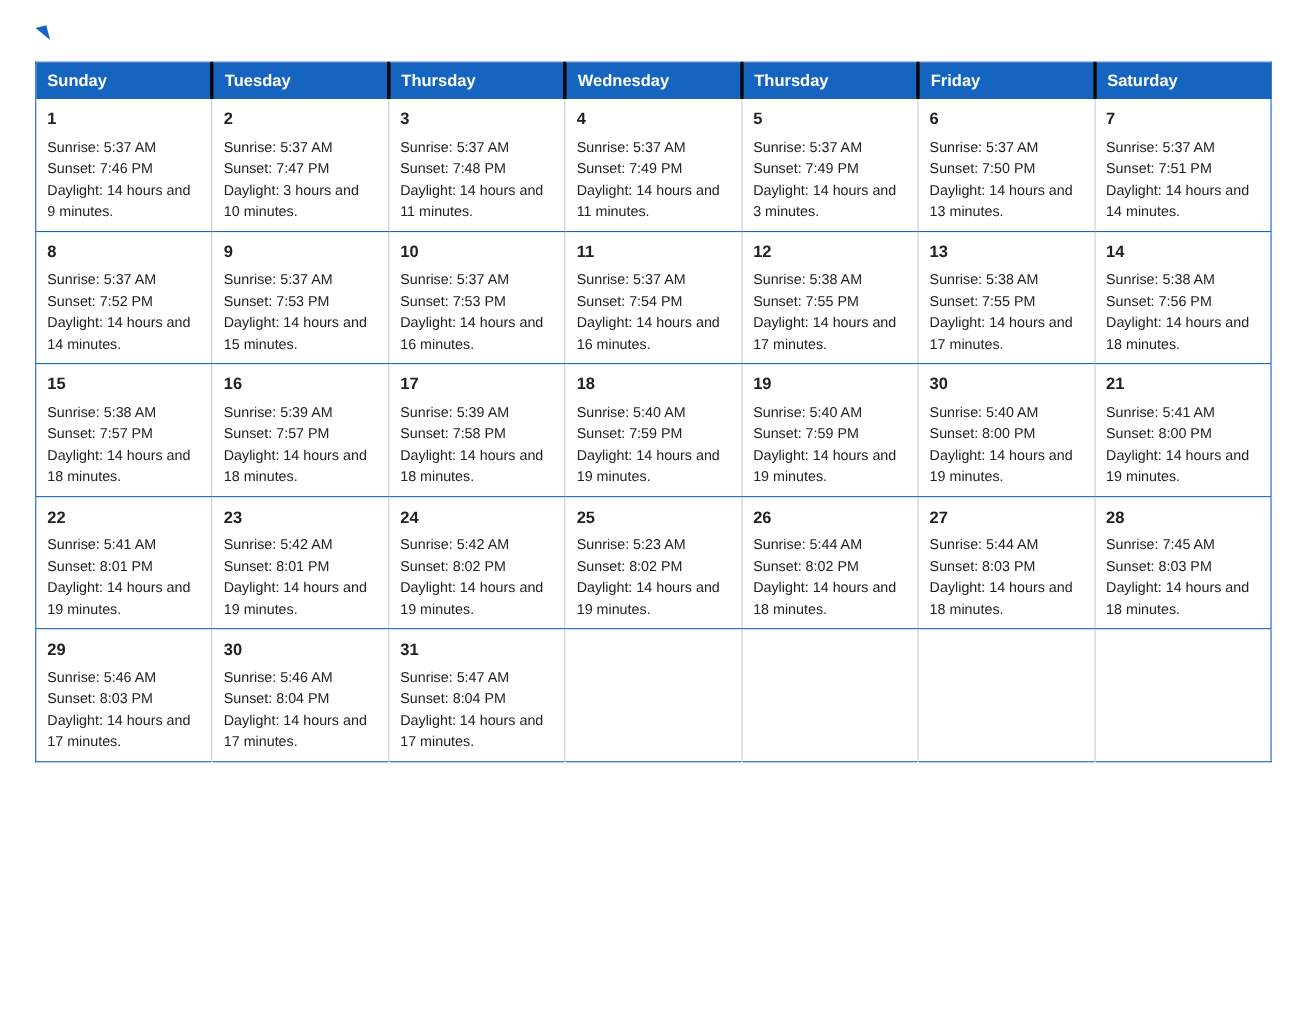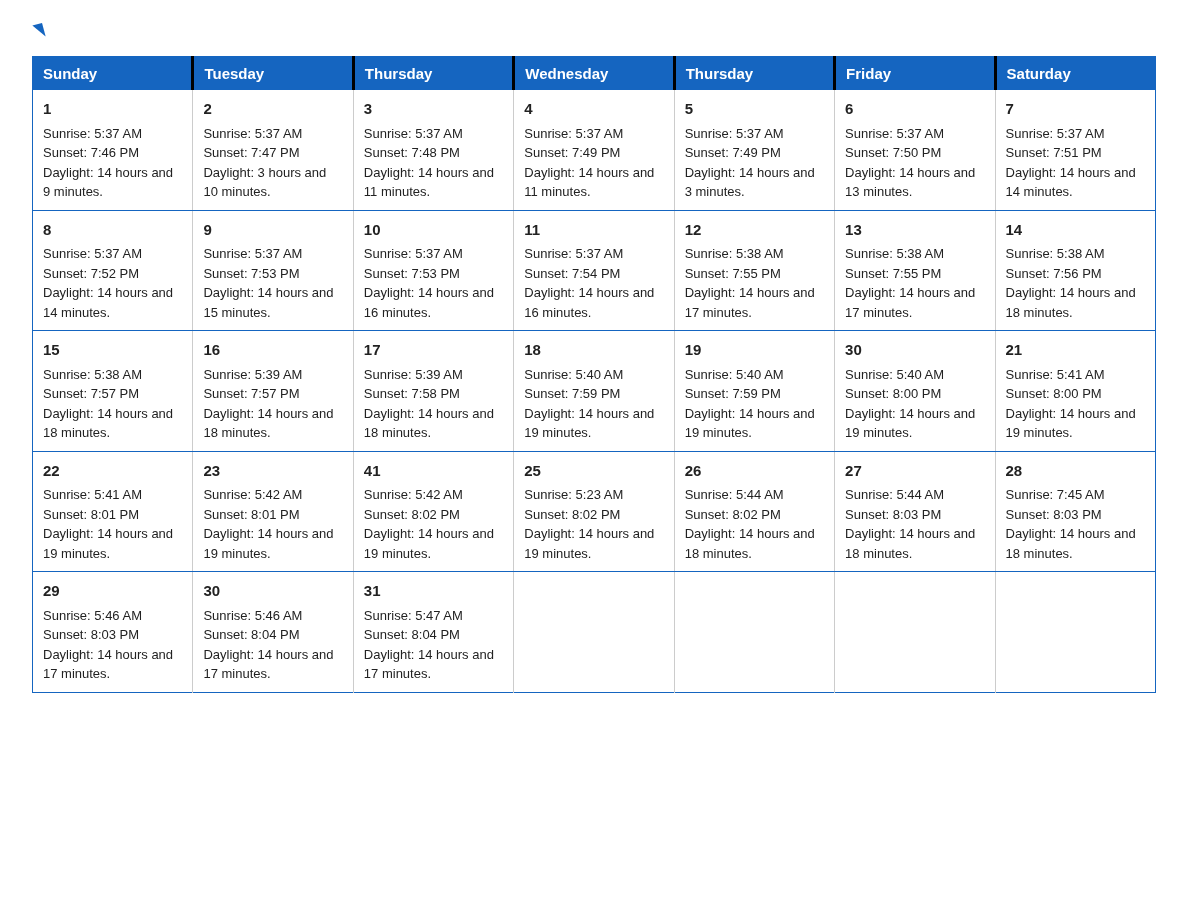--- a/index.html
+++ b/index.html
@@ -280,21 +280,21 @@
         <span class="day-info">Sunset: 8:01 PM</span><br>
         <span class="day-info">Daylight: 14 hours and 19 minutes.</span>
       </td>
         <td>
         <span class="day-number">23</span>
         <span class="day-info">Sunrise: 5:42 AM</span><br>
         <span class="day-info">Sunset: 8:01 PM</span><br>
         <span class="day-info">Daylight: 14 hours and 19 minutes.</span>
       </td>
         <td>
-        <span class="day-number">41</span>
+        <span class="day-number">24</span>
         <span class="day-info">Sunrise: 5:42 AM</span><br>
         <span class="day-info">Sunset: 8:02 PM</span><br>
         <span class="day-info">Daylight: 14 hours and 19 minutes.</span>
       </td>
         <td>
         <span class="day-number">25</span>
         <span class="day-info">Sunrise: 5:23 AM</span><br>
         <span class="day-info">Sunset: 8:02 PM</span><br>
         <span class="day-info">Daylight: 14 hours and 19 minutes.</span>
       </td>

